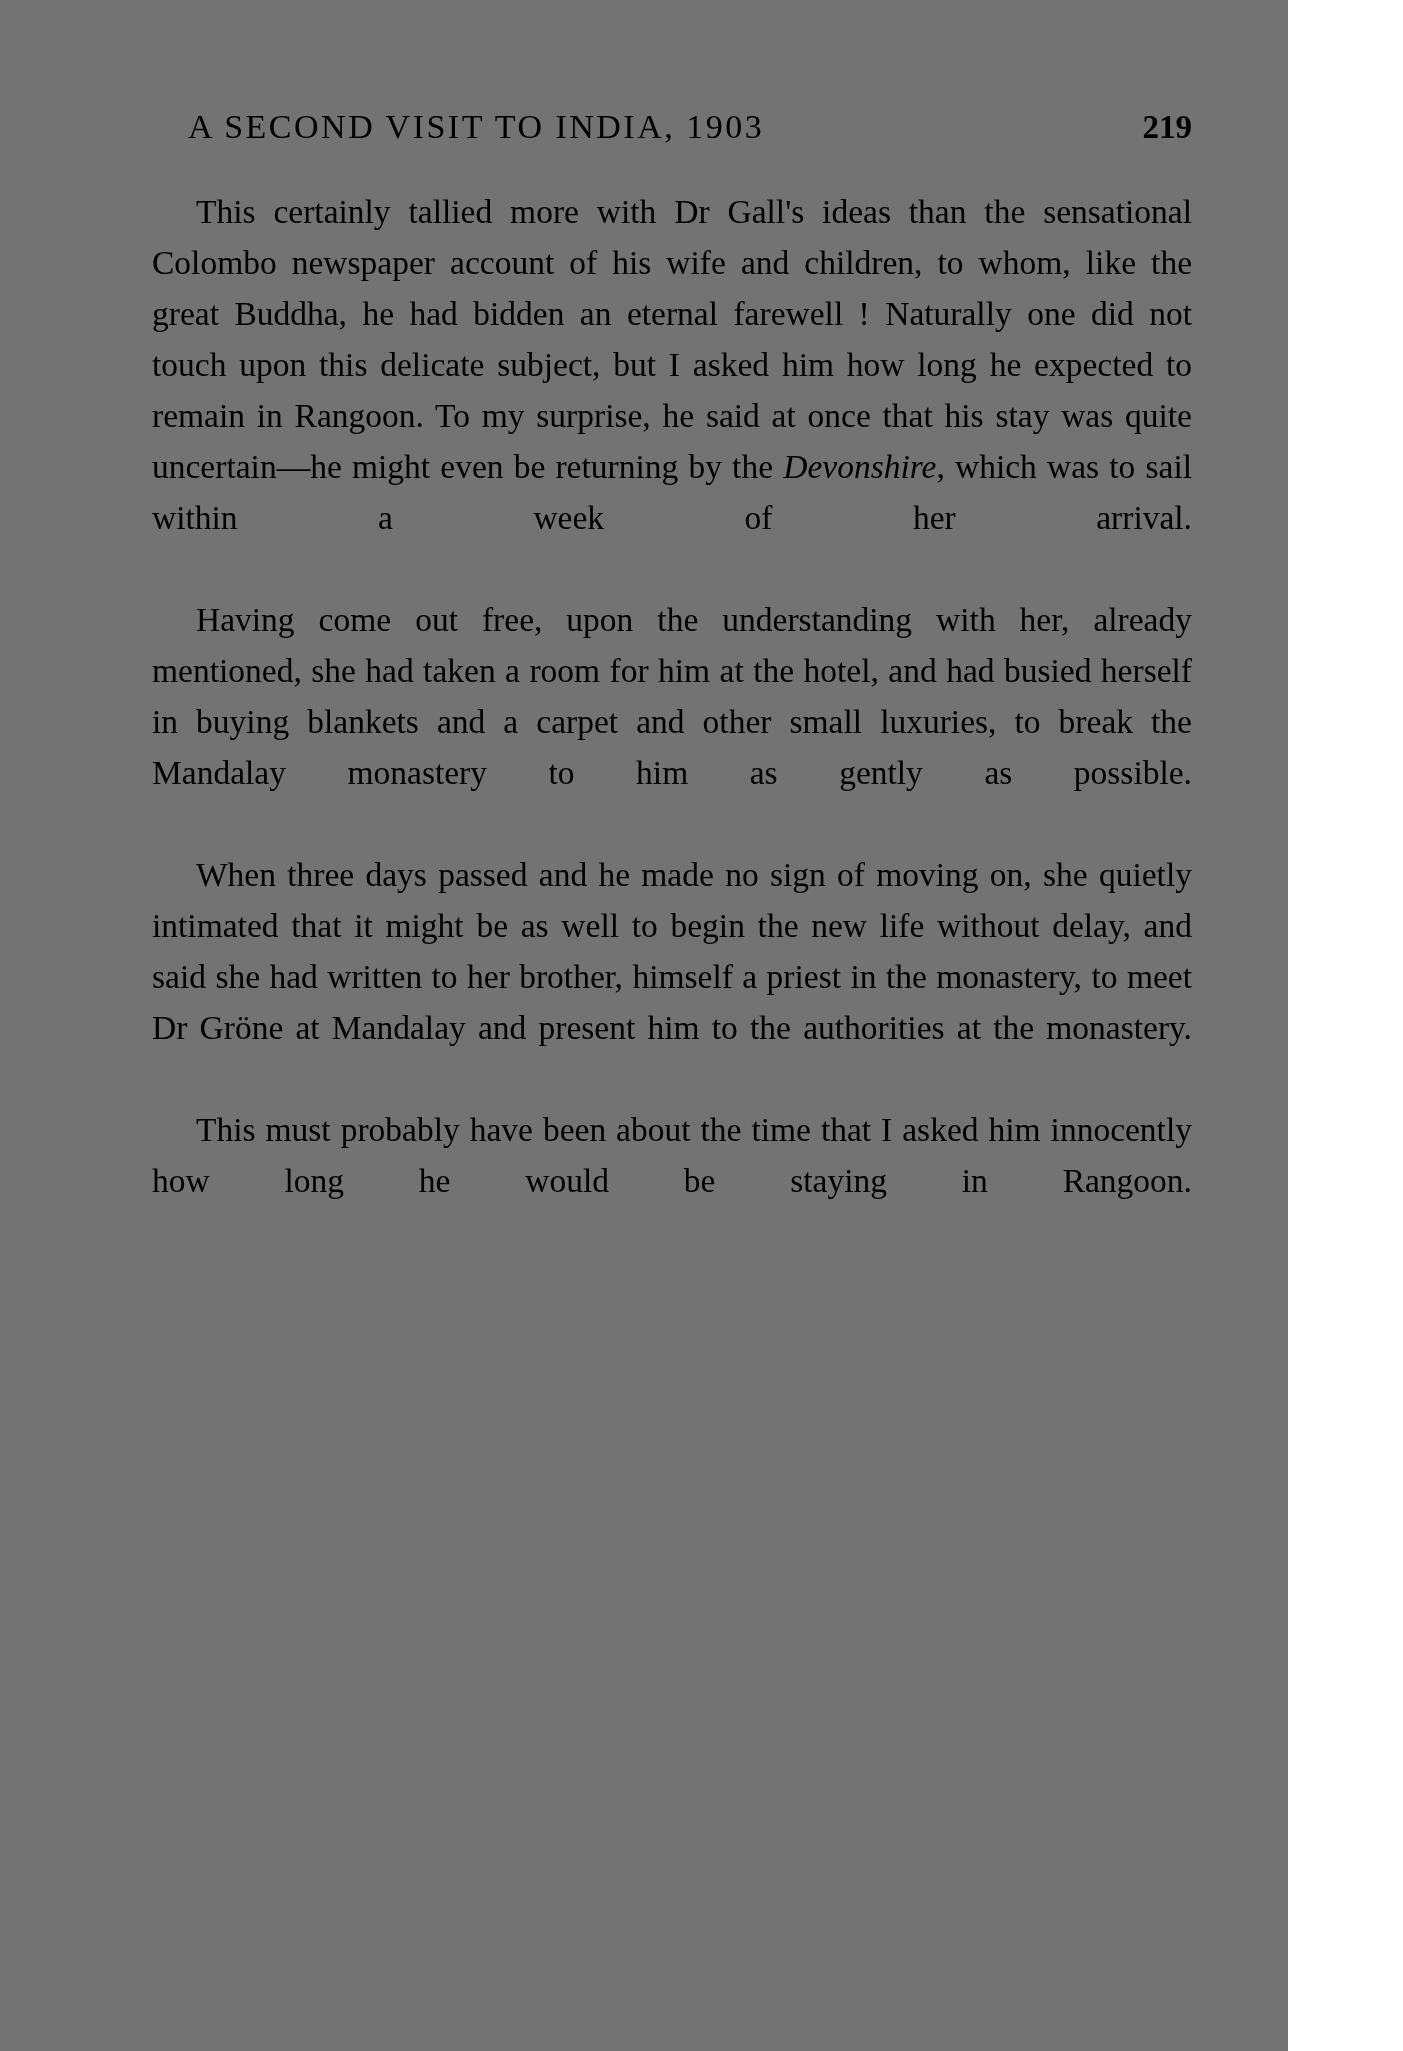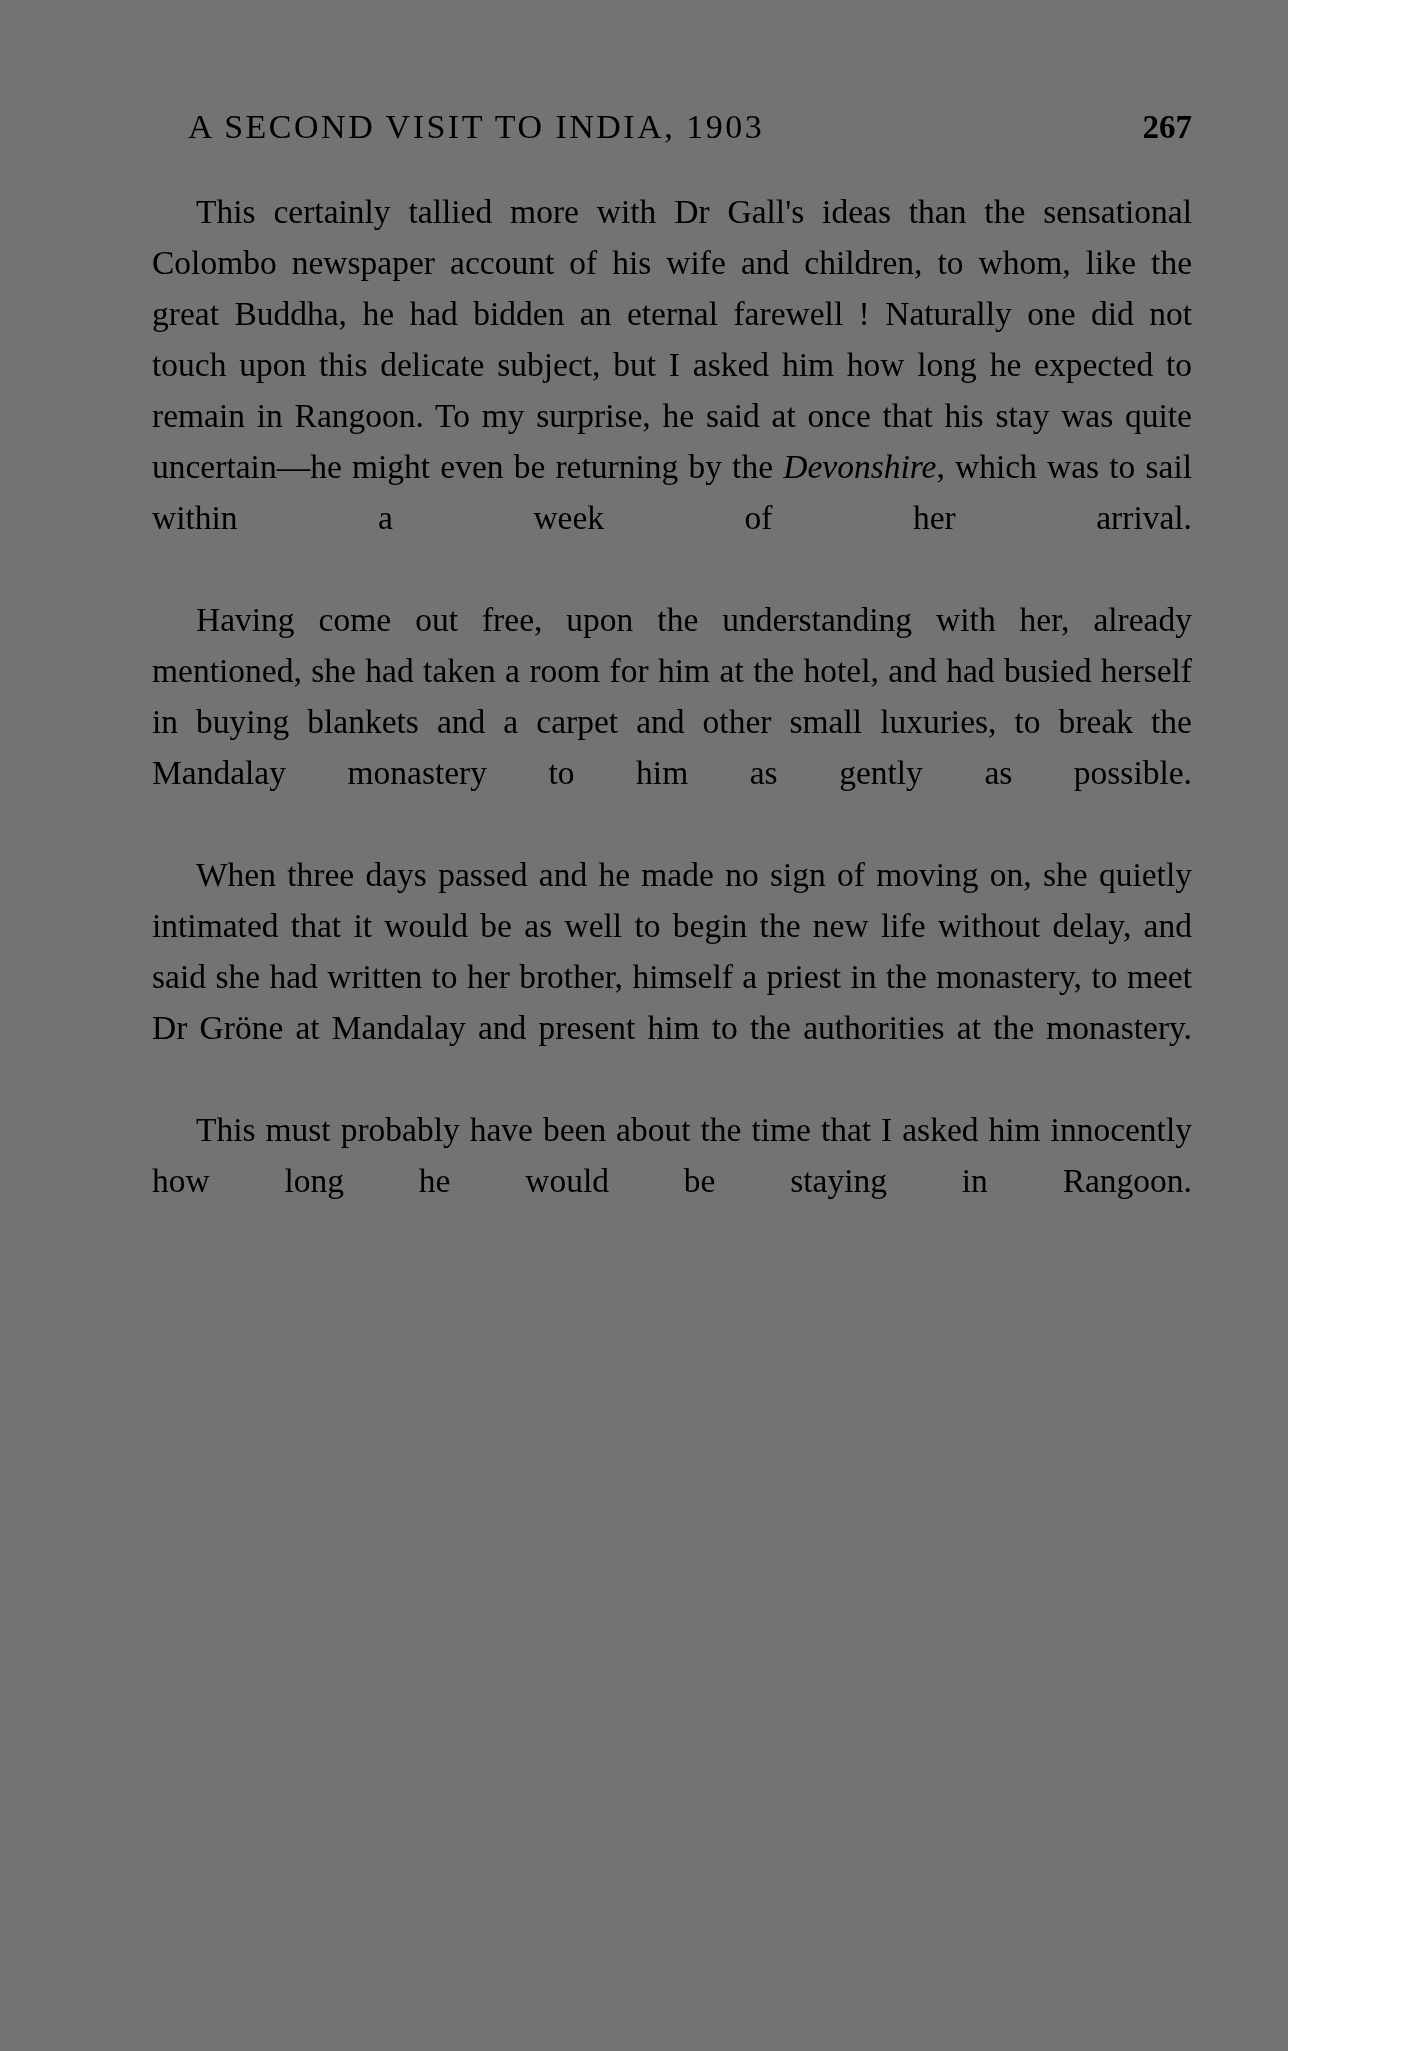--- a/index.html
+++ b/index.html
@@ -66,24 +66,24 @@
   }
 </style>
 </head>
 <body>
 
 <div class="page">
   <div class="content">
 
     <div class="running-head">
       <span class="rh-title">A SECOND VISIT TO INDIA, 1903</span>
-      <span class="rh-page">267</span>
+      <span class="rh-page">219</span>
     </div>
 
     <div id="body-text">
         <p class="para"><span>This certainly tallied more with Dr Gall's ideas than the sensational Colombo newspaper account of his wife and children, to whom, like the great Buddha, he had bidden an eternal farewell !   Naturally one did not touch upon this delicate subject, but I asked him how long he expected to remain in Rangoon. To my surprise, he said at once that his stay was quite uncertain—he might even be returning by the </span><i>Devonshire</i><span>, which was to sail within a week of her arrival.</span></p>
         <p class="para"><span>Having come out free, upon the understanding with her, already mentioned, she had taken a room for him at the hotel, and had busied herself in buying blankets and a carpet and other small luxuries, to break the Mandalay monastery to him as gently as possible.</span></p>
-        <p class="para"><span>When three days passed and he made no sign of moving on, she quietly intimated that it would be as well to begin the new life without delay, and said she had written to her brother, himself a priest in the monastery, to meet Dr Gröne at Mandalay and present him to the authorities at the monastery.</span></p>
+        <p class="para"><span>When three days passed and he made no sign of moving on, she quietly intimated that it might be as well to begin the new life without delay, and said she had written to her brother, himself a priest in the monastery, to meet Dr Gröne at Mandalay and present him to the authorities at the monastery.</span></p>
         <p class="para"><span>This must probably have been about the time that I asked him innocently how long he would be staying in Rangoon.</span></p>
       </div>
 
   </div>
 </div>
 
 </body></html>

